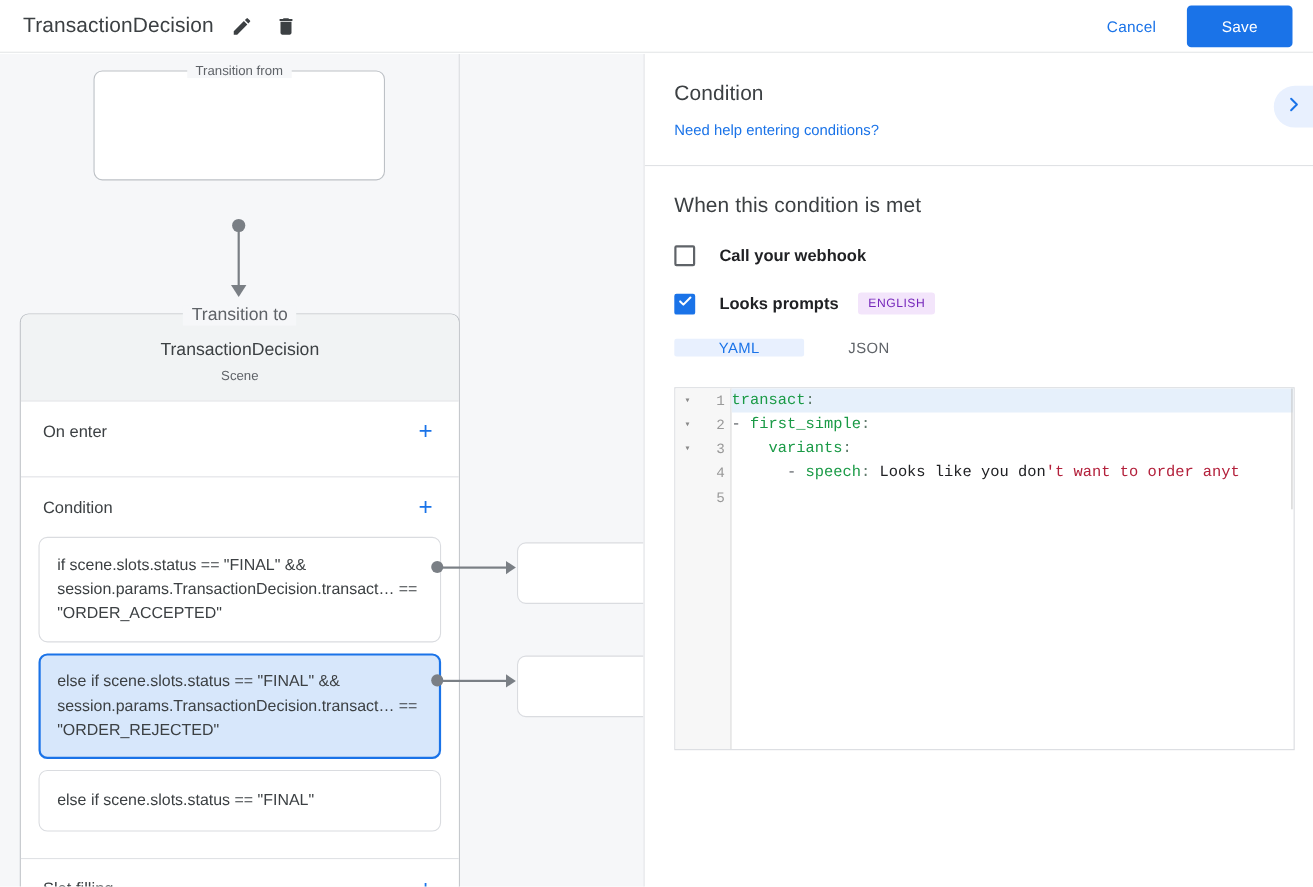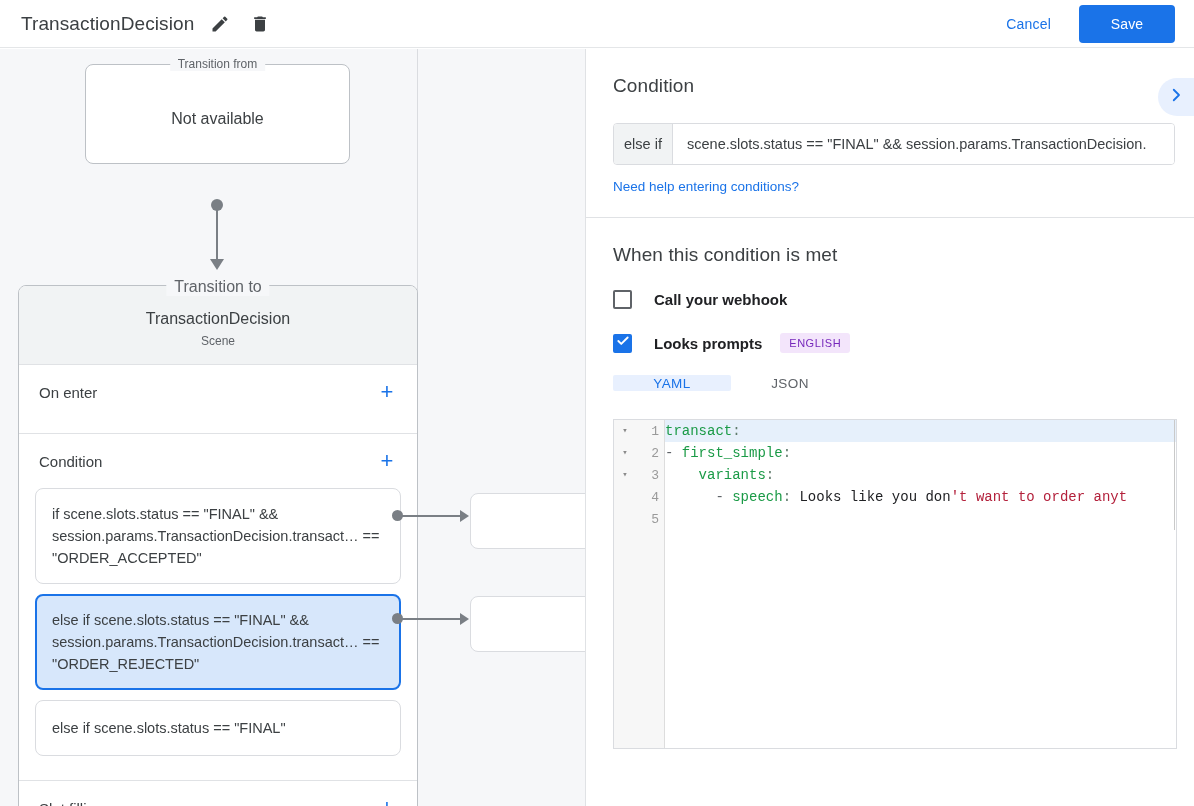--- a/index.html
+++ b/index.html
@@ -453,21 +453,20 @@
   <button class="cancel-btn">Cancel</button>
   <button class="save-btn">Save</button>
 </div>
 
 <div class="canvas">
 
   <div class="canvas-rail"></div>
 
   <div class="flowbox" id="transition-from">
     <div class="flowbox-legend">Transition from</div>
-    <div class="tf-text">Not available</div>
   </div>
 
   <div class="conn-dot"></div>
   <div class="conn-line"></div>
   <div class="conn-arrow"></div>
 
   <div id="transition-to">
     <div class="flowbox-legend">Transition to</div>
 
     <div class="scene-head">
@@ -518,24 +517,20 @@
     <span>
       <svg width="18" height="18" viewBox="0 0 24 24" fill="none" stroke="#1a73e8" stroke-width="2.4" stroke-linecap="round" stroke-linejoin="round">
         <polyline points="9 5 16 12 9 19"></polyline>
       </svg>
     </span>
   </div>
 
   <div class="rp-section-top">
     <div class="rp-heading">Condition</div>
 
-    <div class="cond-row">
-      <div class="cond-prefix">else if</div>
-      <div class="cond-input">scene.slots.status == "FINAL" &amp;&amp; session.params.TransactionDecision.</div>
-    </div>
 
     <a class="help-link">Need help entering conditions?</a>
   </div>
 
   <div class="rp-divider"></div>
 
   <div class="rp-section-bottom">
     <div class="rp-subheading">When this condition is met</div>
 
     <div class="check-row">

